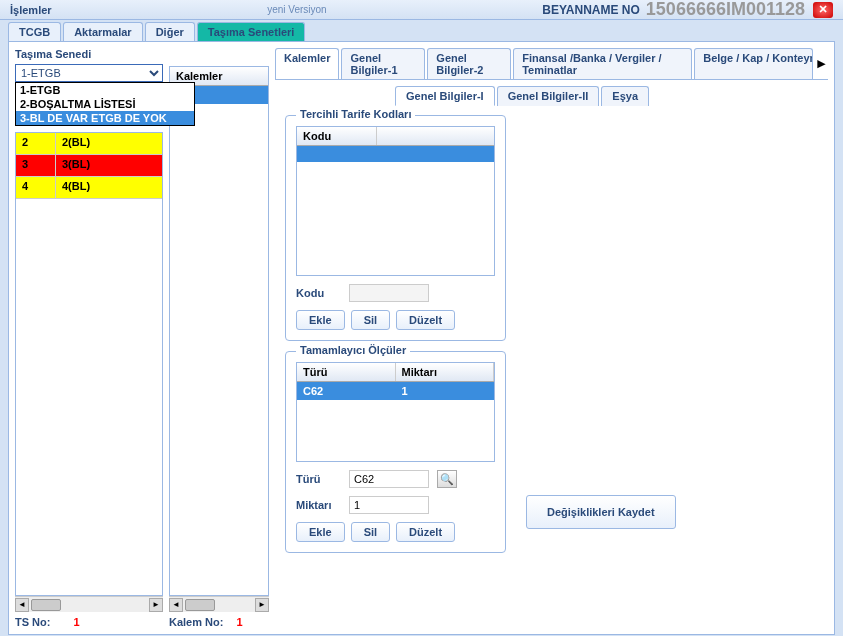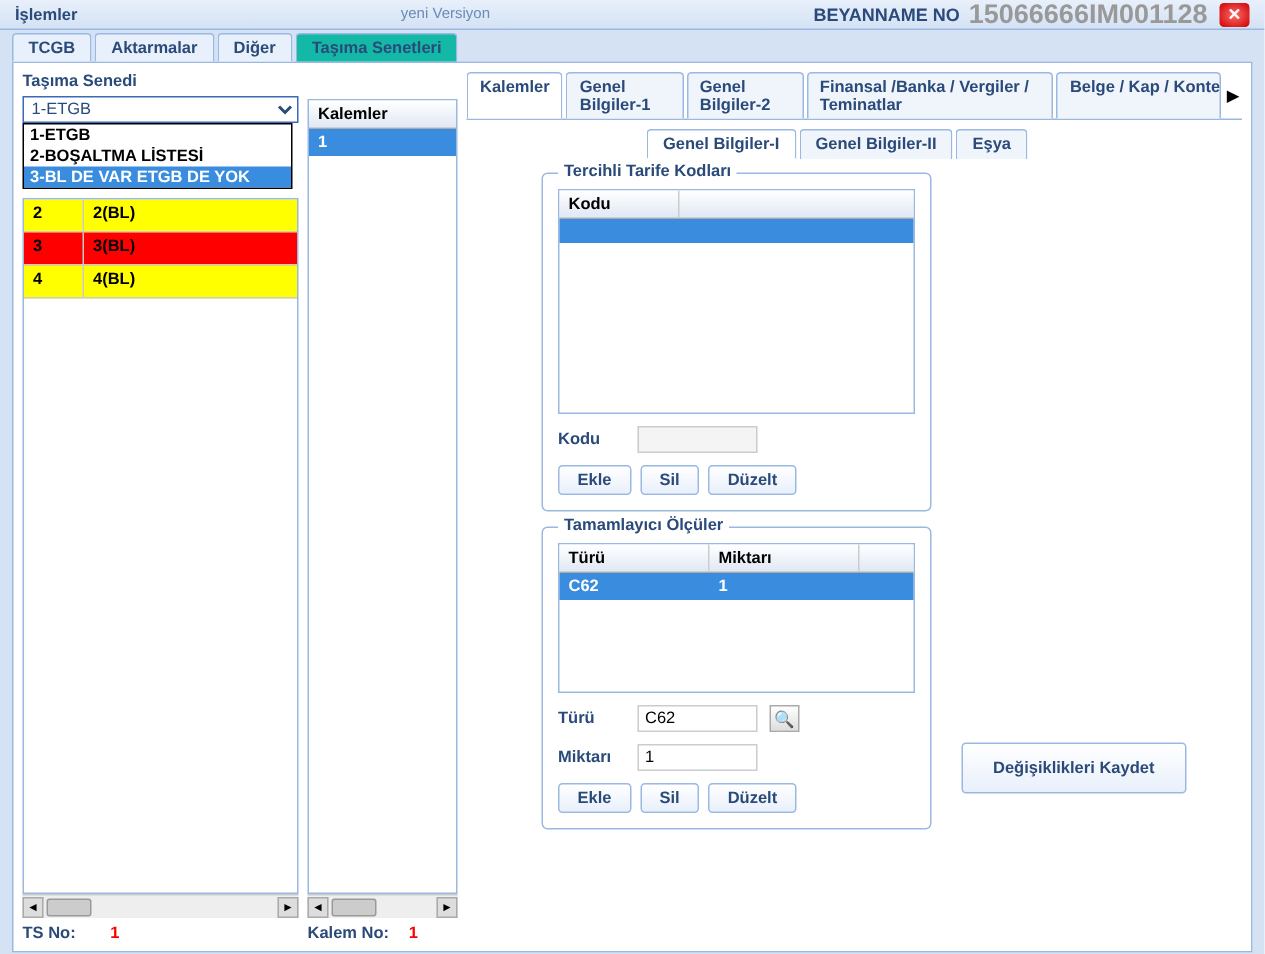--- a/index.html
+++ b/index.html
@@ -11,21 +11,21 @@
 .titlebar .beyannameno-label { font-weight: bold; color: #2a4a7a; font-size: 12px; margin-right: 6px; }
 .titlebar .beyannameno { font-weight: bold; color: #999; font-size: 18px; margin-right: 8px; }
 .close-btn { width: 20px; height: 16px; background: radial-gradient(#ff6a6a, #cc0000); border-radius: 3px; color: #fff; display: flex; align-items: center; justify-content: center; cursor: pointer; font-weight: bold; }
 
 .topnav { display: flex; padding: 2px 8px 0 8px; gap: 2px; }
 .topnav .tab { background: #e8f0fb; border: 1px solid #9bb8e3; border-bottom: none; padding: 3px 10px; font-weight: bold; color: #2a4a7a; cursor: pointer; border-radius: 3px 3px 0 0; }
 .topnav .tab.active { background: #14b8a6; }
 
 .main { background: #fff; margin: 0 8px 8px 8px; border: 1px solid #9bb8e3; height: 594px; display: flex; padding: 6px; gap: 6px; }
 
-.left { width: 184px; display: flex; flex-direction: column; position: relative; }
+.left { width: 148px; display: flex; flex-direction: column; position: relative; }
 .ts-label { font-weight: bold; color: #2a4a7a; margin-bottom: 4px; }
 .dropdown { position: relative; margin-bottom: 2px; }
 .dropdown select { width: 100%; border: 1px solid #3a6ab8; background: #fff; color: #2a4a7a; font-size: 11px; padding: 1px; }
 .dd-list { position: absolute; top: 18px; left: 0; width: 180px; background: #fff; border: 1px solid #000; z-index: 10; }
 .dd-item { padding: 1px 4px; font-weight: bold; cursor: pointer; white-space: nowrap; overflow: hidden; }
 .dd-item.sel { background: #3a8dde; color: #fff; }
 
 .ts-grid { border: 1px solid #9bb8e3; flex: 1; background: #fff; overflow: auto; }
 .ts-row { display: flex; height: 22px; border-bottom: 1px solid #ccc; }
 .ts-row .c1 { width: 40px; padding: 3px 6px; border-right: 1px solid #ccc; font-weight: bold; }
@@ -47,21 +47,21 @@
 .kalemno { margin-top: 4px; font-weight: bold; color: #2a4a7a; }
 .kalemno .val { color: #ff0000; margin-left: 10px; }
 
 .right { flex: 1; display: flex; flex-direction: column; }
 .subtabs { display: flex; border-bottom: 1px solid #9bb8e3; }
 .subtabs .tab { border: 1px solid #9bb8e3; border-bottom: none; padding: 3px 8px; font-weight: bold; color: #2a4a7a; cursor: pointer; background: #f0f4fb; margin-right: 2px; border-radius: 3px 3px 0 0; }
 .subtabs .tab.active { background: #fff; }
 .subtabs .arrow-r { margin-left: auto; width: 16px; display: flex; align-items: center; justify-content: center; cursor: pointer; }
 
 .content { flex: 1; padding: 10px; display: flex; gap: 20px; }
-.col1 { width: 260px; margin-left: 40px; }
+.col1 { width: 221px; }
 
 .innertabs { display: flex; margin-left: 120px; margin-bottom: -1px; text-align: center; }
 .innertabs .tab { border: 1px solid #9bb8e3; border-bottom: none; padding: 3px 10px; font-weight: bold; color: #2a4a7a; cursor: pointer; background: #f0f4fb; margin-right: 2px; border-radius: 3px 3px 0 0; }
 .innertabs .tab.active { background: #fff; border-bottom: 1px solid #fff; position: relative; z-index: 2; }
 
 .fieldset { border: 1px solid #9bb8e3; border-radius: 4px; padding: 10px; margin-bottom: 10px; position: relative; }
 .fieldset .legend { position: absolute; top: -8px; left: 10px; background: #fff; padding: 0 4px; font-weight: bold; color: #2a4a7a; }
 
 .data-grid { border: 1px solid #9bb8e3; background: #fff; height: 150px; }
 .data-grid.short { height: 100px; }

